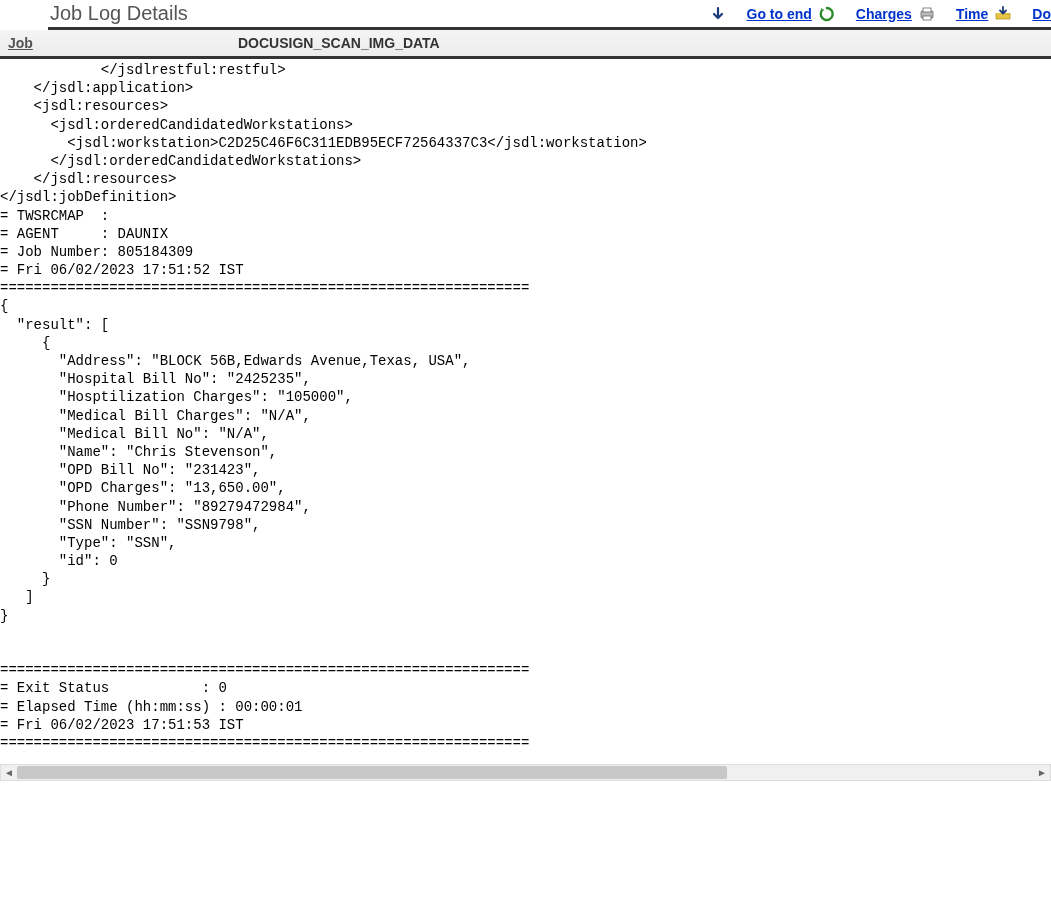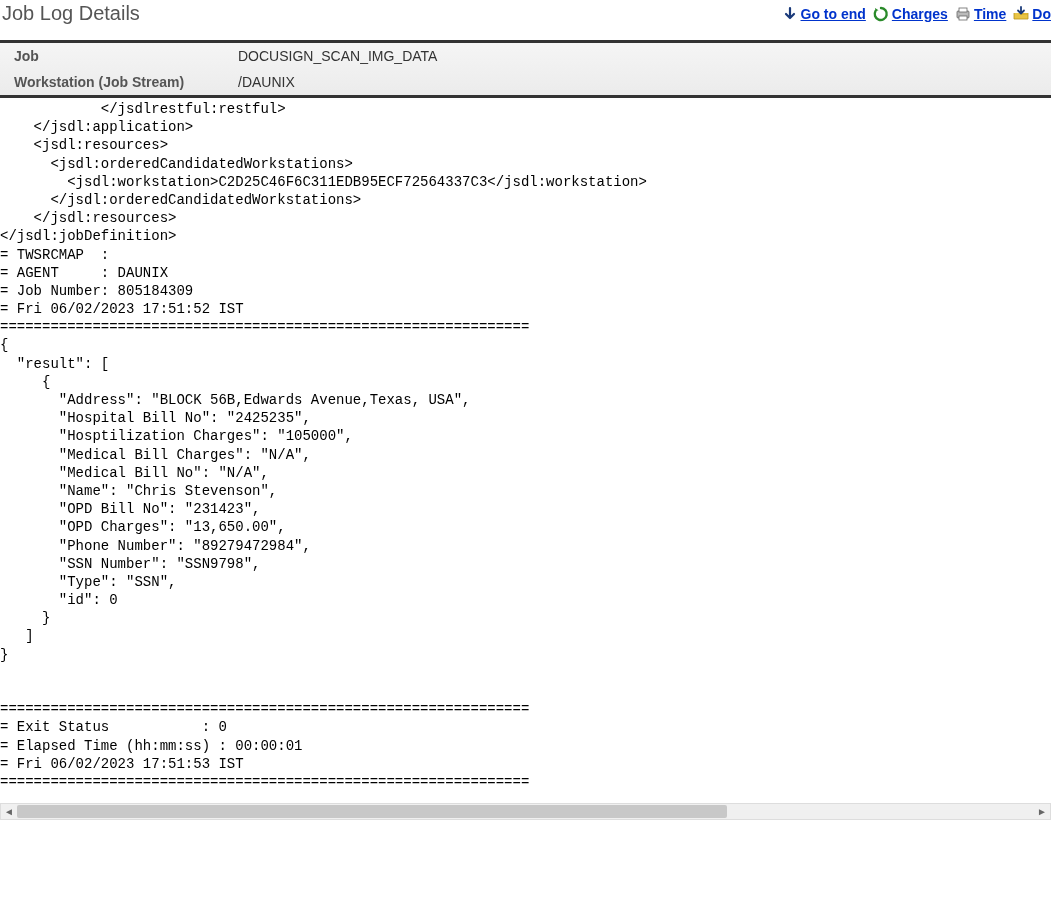--- a/index.html
+++ b/index.html
@@ -12,39 +12,40 @@
       font-size: 13px;
       background: #fff;
       color: #333;
       width: 1051px;
       overflow: hidden;
     }
     .header-bar {
       display: flex;
       justify-content: space-between;
       align-items: center;
-      padding: 2px 0 15px 0;
+      padding: 2px 0 2px 0;
       border-bottom: 3px solid #333;
+      margin-left: 48px;
     }
     .title {
       font-size: 20px;
       color: #555;
       font-weight: normal;
       padding-left: 2px;
     }
     .actions {
       display: flex;
       align-items: center;
       gap: 6px;
       white-space: nowrap;
     }
     .action {
       display: inline-flex;
       align-items: center;
-      gap: 2px;
+      gap: 20px;
       cursor: pointer;
     }
     .action a {
       color: #0033cc;
       font-weight: bold;
       text-decoration: underline;
       font-size: 14px;
     }
     .icon {
       display: inline-flex;
@@ -56,26 +57,28 @@
     .info-table {
       width: 100%;
       border-collapse: collapse;
       background: linear-gradient(#f5f5f5, #ebebeb);
       border-bottom: 3px solid #333;
     }
     .info-table td {
       padding: 5px 8px;
       font-size: 14px;
       color: #333;
+      font-weight: bold;
     }
     .info-table td.label {
       font-weight: bold;
       color: #555;
       width: 230px;
-      padding-left: 14px;
+      padding-left: 8px;
+      text-decoration: underline;
     }
     .log-content {
       font-family: "Courier New", monospace;
       font-size: 14px;
       line-height: 1.3;
       padding: 2px 0 6px 0;
       white-space: pre;
       color: #000;
       overflow: hidden;
     }
@@ -153,24 +156,20 @@
       <a>Do</a>
     </span>
   </div>
 </div>
 
 <table class="info-table">
   <tbody>
       <tr>
     <td class="label">Job</td>
     <td>DOCUSIGN_SCAN_IMG_DATA</td>
-  </tr>
-  <tr>
-    <td class="label">Workstation (Job Stream)</td>
-    <td>/DAUNIX</td>
   </tr>
 </tbody>
   </table>
 
 <div class="log-content">            &lt;/jsdlrestful:restful&gt;
     &lt;/jsdl:application&gt;
     &lt;jsdl:resources&gt;
       &lt;jsdl:orderedCandidatedWorkstations&gt;
         &lt;jsdl:workstation&gt;C2D25C46F6C311EDB95ECF72564337C3&lt;/jsdl:workstation&gt;
       &lt;/jsdl:orderedCandidatedWorkstations&gt;

